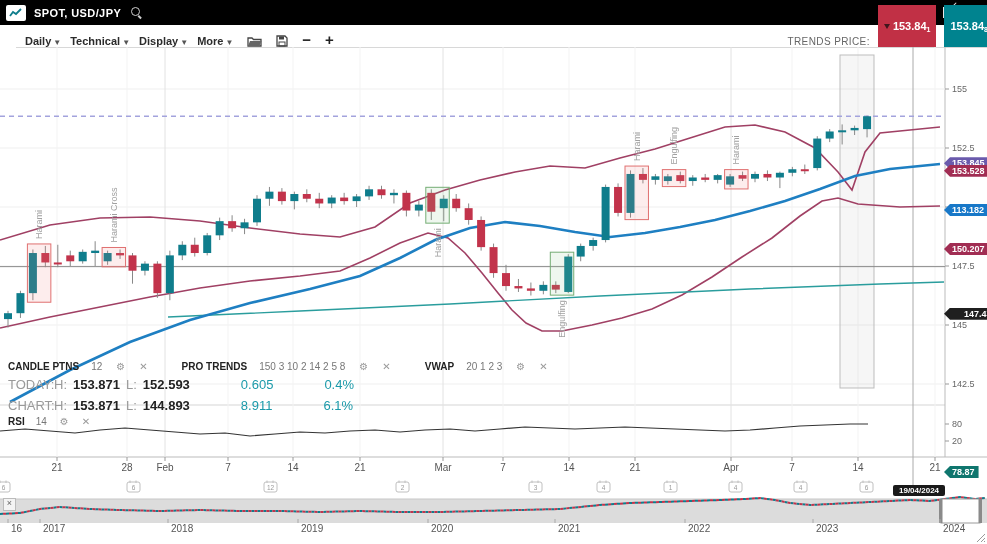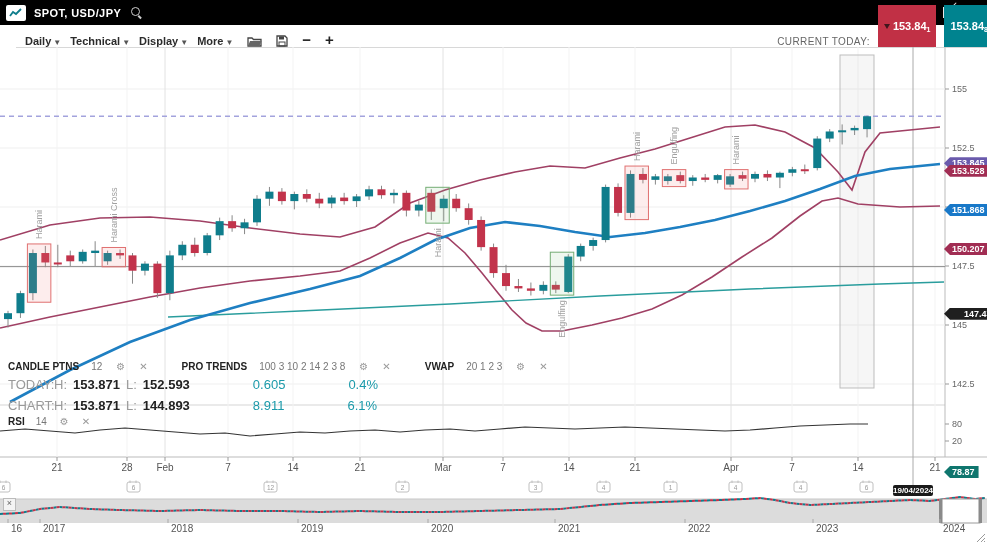--- a/index.html
+++ b/index.html
@@ -34,30 +34,30 @@
   
   .legendrow{position:absolute;left:8px;top:361px;display:flex;align-items:center;gap:12px;white-space:nowrap;}
   .legname{font-weight:bold;color:#222;font-size:10px;}
   .legparam{color:#777;font-size:10px;}
   .leggear,.legx{color:#9a9a9a;font-size:10px;cursor:pointer;margin-left:2px;}
   .legsp{width:10px;}
   .statrow{position:absolute;left:8px;display:flex;gap:6px;font-size:13px;align-items:baseline;white-space:nowrap;}
   .statlbl{color:#999;width:40px;}
   .stathl{color:#999;}
   .statval{color:#222;font-weight:bold;}
-  .statchg{color:#1b9aaa;margin-left:16px;padding-left:41px;}
+  .statchg{color:#1b9aaa;margin-left:4px;padding-left:41px;}
   .rsirow{position:absolute;left:8px;top:416px;display:flex;align-items:center;gap:11px;}
   
   .tag{position:absolute;height:12px;line-height:12px;color:#fff;font-size:9px;font-weight:bold;
        padding:0 4px 0 8px;clip-path:polygon(0 50%,6px 0,100% 0,100% 100%,6px 100%);}
   
   .navclose{position:absolute;left:3px;top:498px;width:11px;height:11px;border:1px solid #bbb;background:#f4f4f4;
             color:#666;font-size:9px;line-height:9px;text-align:center;cursor:pointer;}
   .navtip{position:absolute;background:#1a1a1a;color:#fff;font-size:8px;font-weight:bold;
-          padding:1px 0;border-radius:2px;}
+          padding:1px 6px;border-radius:2px;}
   .resize{position:absolute;right:1px;bottom:1px;width:10px;height:10px;cursor:nwse-resize;}
 </style>
 </head>
 <body>
 
 <div id="app">
 
   <div class="titlebar">
     <span class="appicon">
       <svg width="14" height="10" viewBox="0 0 14 10">
@@ -86,21 +86,21 @@
     </span>
     <span class="tbicon">
       <svg width="12" height="12" viewBox="0 0 12 12">
           <path d="M1 1 h8 l2 2 v8 H1 Z" fill="none" stroke="#444" stroke-width="1.3"></path>
           <rect x="3" y="1.5" width="5" height="3" fill="#444"></rect>
           <rect x="3" y="7" width="6" height="4" fill="none" stroke="#444"></rect>
         </svg>
     </span>
     <span class="zoombtn">−</span>
     <span class="zoombtn">+</span>
-    <span class="cp-label">CURRENT TODAY:</span>
+    <span class="cp-label">TRENDS PRICE:</span>
     <span class="pricebadge" id="bidbadge" style="background: rgb(193, 48, 69);">
       <span class="tri-down"></span>
       <span>153.84</span>
         <span class="sub">1</span>
     </span>
     <span class="pricebadge" id="askbadge" style="margin-right: 0px; background: rgb(0, 131, 143);">
       <span>153.84</span>
         <span class="sub">8</span>
       <span class="tri-up"></span>
     </span>
@@ -426,21 +426,21 @@
       <text x="943" y="532" font-size="10" fill="#555">2024</text>
     </svg>
 
   <div class="legendrow">
     <span class="legname">CANDLE PTNS</span>
     <span class="legparam">12</span>
     <span class="leggear">⚙</span>
     <span class="legx">✕</span>
     <span class="legsp"></span>
     <span class="legname">PRO TRENDS</span>
-    <span class="legparam">100 3 10 2 14 2 3 8</span>
+    <span class="legparam">150 3 10 2 14 2 5 8</span>
     <span class="leggear">⚙</span>
     <span class="legx">✕</span>
     <span class="legsp"></span>
     <span class="legname">VWAP</span>
     <span class="legparam">20 1 2 3</span>
     <span class="leggear">⚙</span>
     <span class="legx">✕</span>
   </div>
 
   <div class="statrow" style="top:377px;">
@@ -465,21 +465,21 @@
   <div class="rsirow">
     <span class="legname">RSI</span>
     <span class="legparam">14</span>
     <span class="leggear">⚙</span>
     <span class="legx">✕</span>
   </div>
 
   <div id="tags">
       <div class="tag" style="background: rgb(106, 90, 172); left: 944px; top: 157.258px;">153.845</div>
       <div class="tag" style="background: rgb(161, 45, 83); left: 944px; top: 164.739px;">153.528</div>
-      <div class="tag" style="background: rgb(24, 120, 200); left: 944px; top: 203.915px;">151.868</div>
+      <div class="tag" style="background: rgb(24, 120, 200); left: 944px; top: 203.915px;">113.182</div>
       <div class="tag" style="background: rgb(161, 45, 83); left: 944px; top: 243.115px;">150.207</div>
       <div class="tag" style="background: rgb(31, 31, 31); left: 944px; top: 307.637px; padding-left: 20px;">147.473</div>
       <div class="tag" style="background: #0f766e; left: 944px; top: 466px;">78.87</div>
     </div>
 
   <div class="navclose">×</div>
   <div class="navtip" style="left:893px;top:485px;">19/04/2024</div>
 
   <svg class="resize" width="10" height="10">
     <path d="M9 1 L1 9 M9 5 L5 9 M9 8 L8 9" stroke="#999" stroke-width="1" fill="none"></path>

